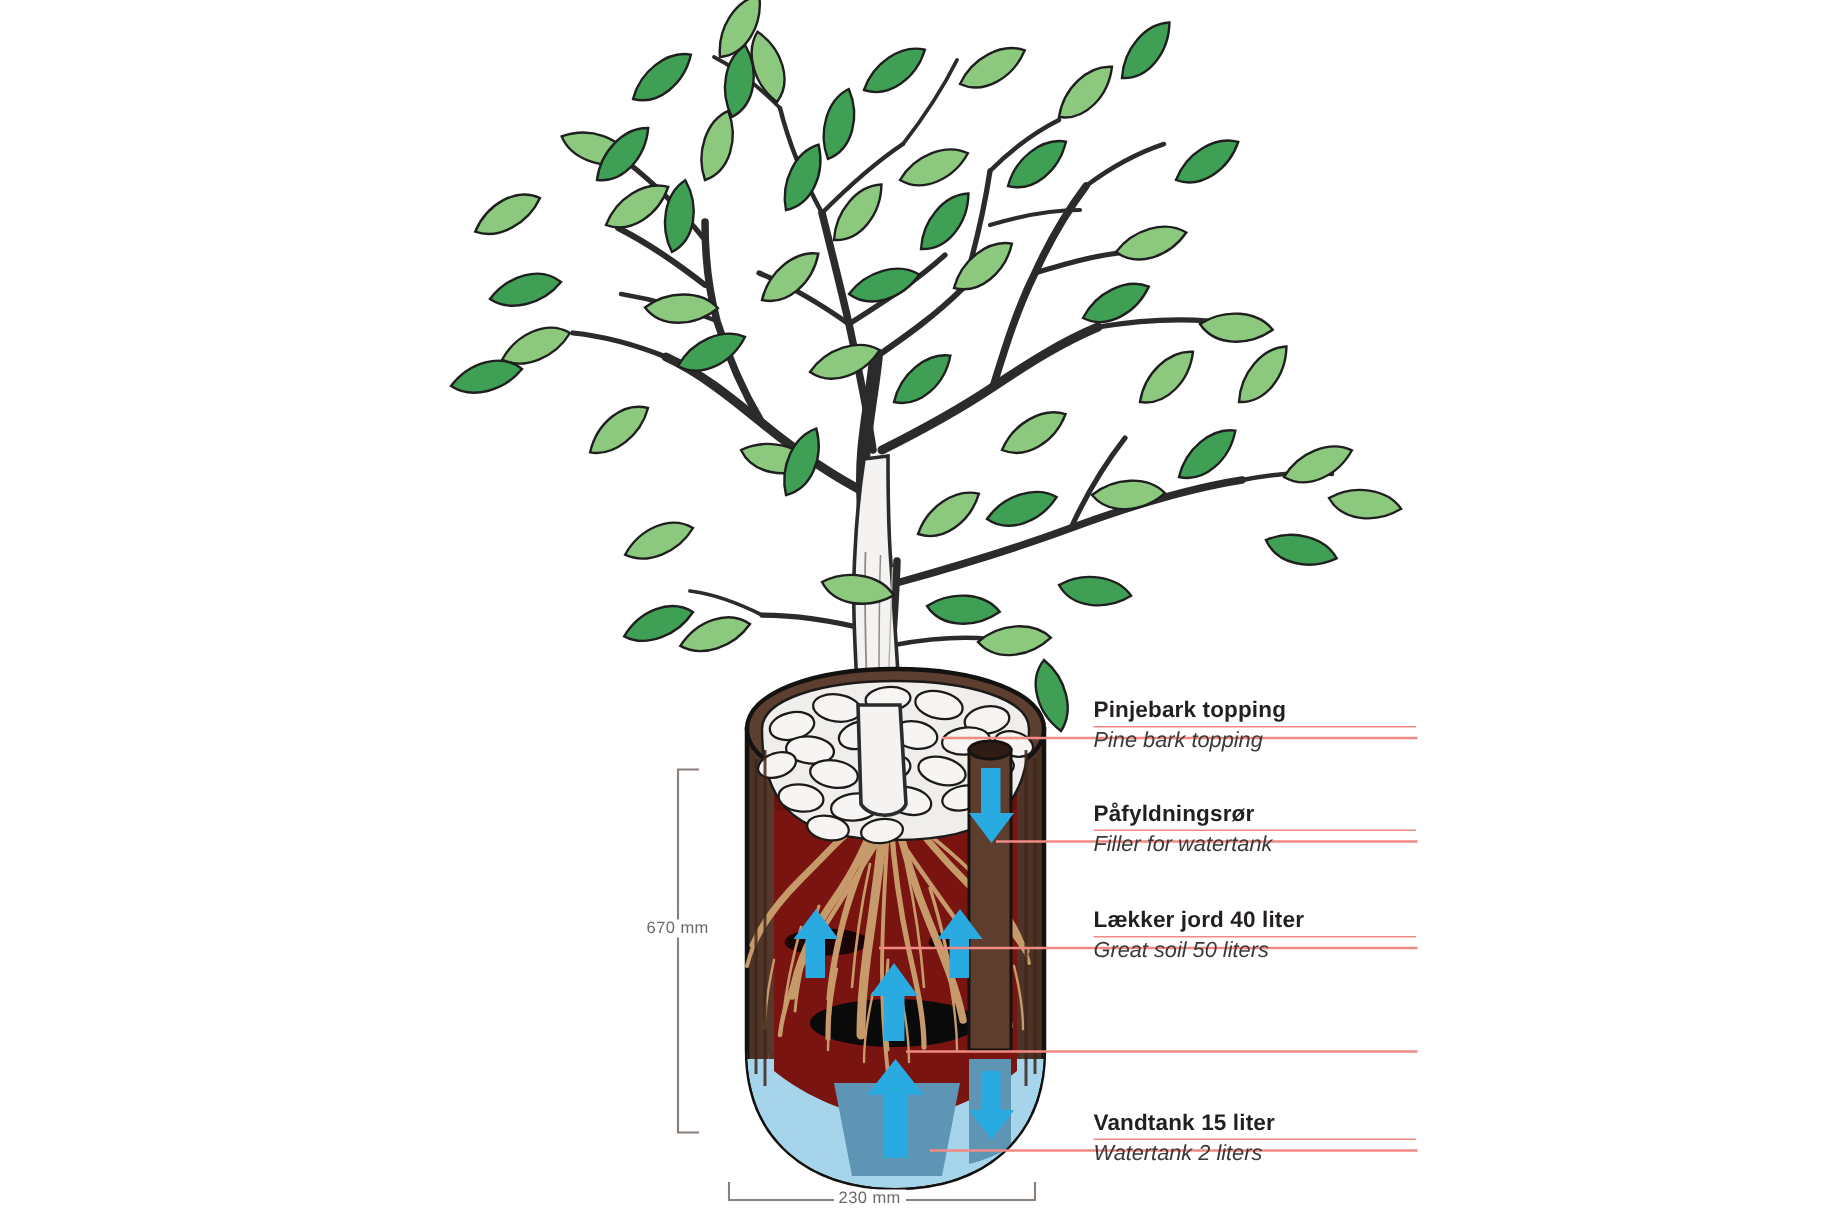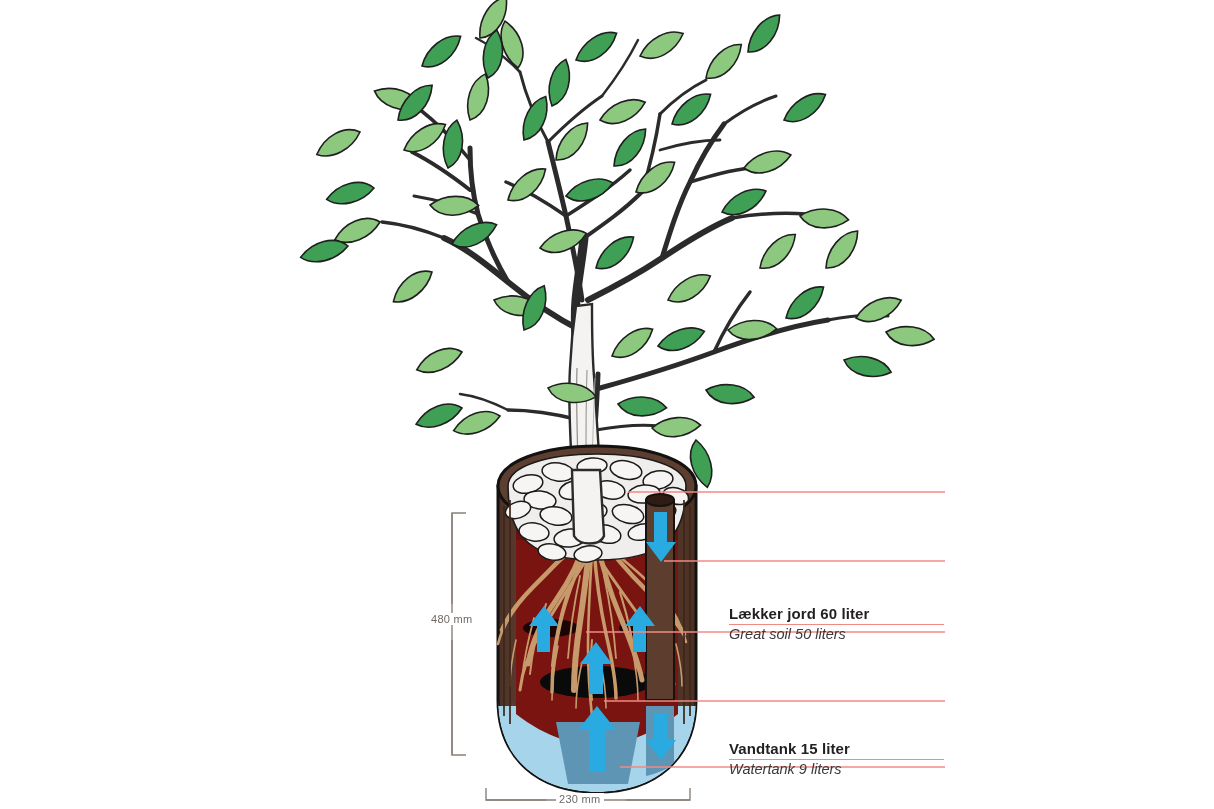--- a/index.html
+++ b/index.html
@@ -323,31 +323,41 @@
       <path d="M466,513 L452,513 L452,755 L466,755"></path>
       <line x1="452" y1="513" x2="452" y2="604"></line>
       <line x1="452" y1="640" x2="452" y2="755"></line>
 
       <path d="M486,788 L486,800 L690,800 L690,788"></path>
       <line x1="486" y1="800" x2="546" y2="800"></line>
       <line x1="626" y1="800" x2="690" y2="800"></line>
     </g>
   </svg>
 
-  <div class="dim-text" style="left:428px;top:613px;">480 mm</div>
+  <div class="dim-text" style="left:428px;top:613px;">670 mm</div>
   <div class="dim-text" style="left:556px;top:793px;">230 mm</div>
 
-
+  <div class="callout" style="left:729px;top:465px;">
+    <div class="da">Pinjebark topping</div>
+    <div class="rule"></div>
+    <div class="en">Pine bark topping</div>
+  </div>
+
+  <div class="callout" style="left:729px;top:534px;">
+    <div class="da">Påfyldningsrør</div>
+    <div class="rule"></div>
+    <div class="en">Filler for watertank</div>
+  </div>
 
   <div class="callout" style="left:729px;top:605px;">
-    <div class="da">Lækker jord 60 liter</div>
+    <div class="da">Lækker jord 40 liter</div>
     <div class="rule"></div>
     <div class="en">Great soil 50 liters</div>
   </div>
 
 
   <div class="callout" style="left:729px;top:740px;">
     <div class="da">Vandtank 15 liter</div>
     <div class="rule"></div>
-    <div class="en">Watertank 9 liters</div>
+    <div class="en">Watertank 2 liters</div>
   </div>
 
 </div>
 
 </body></html>

